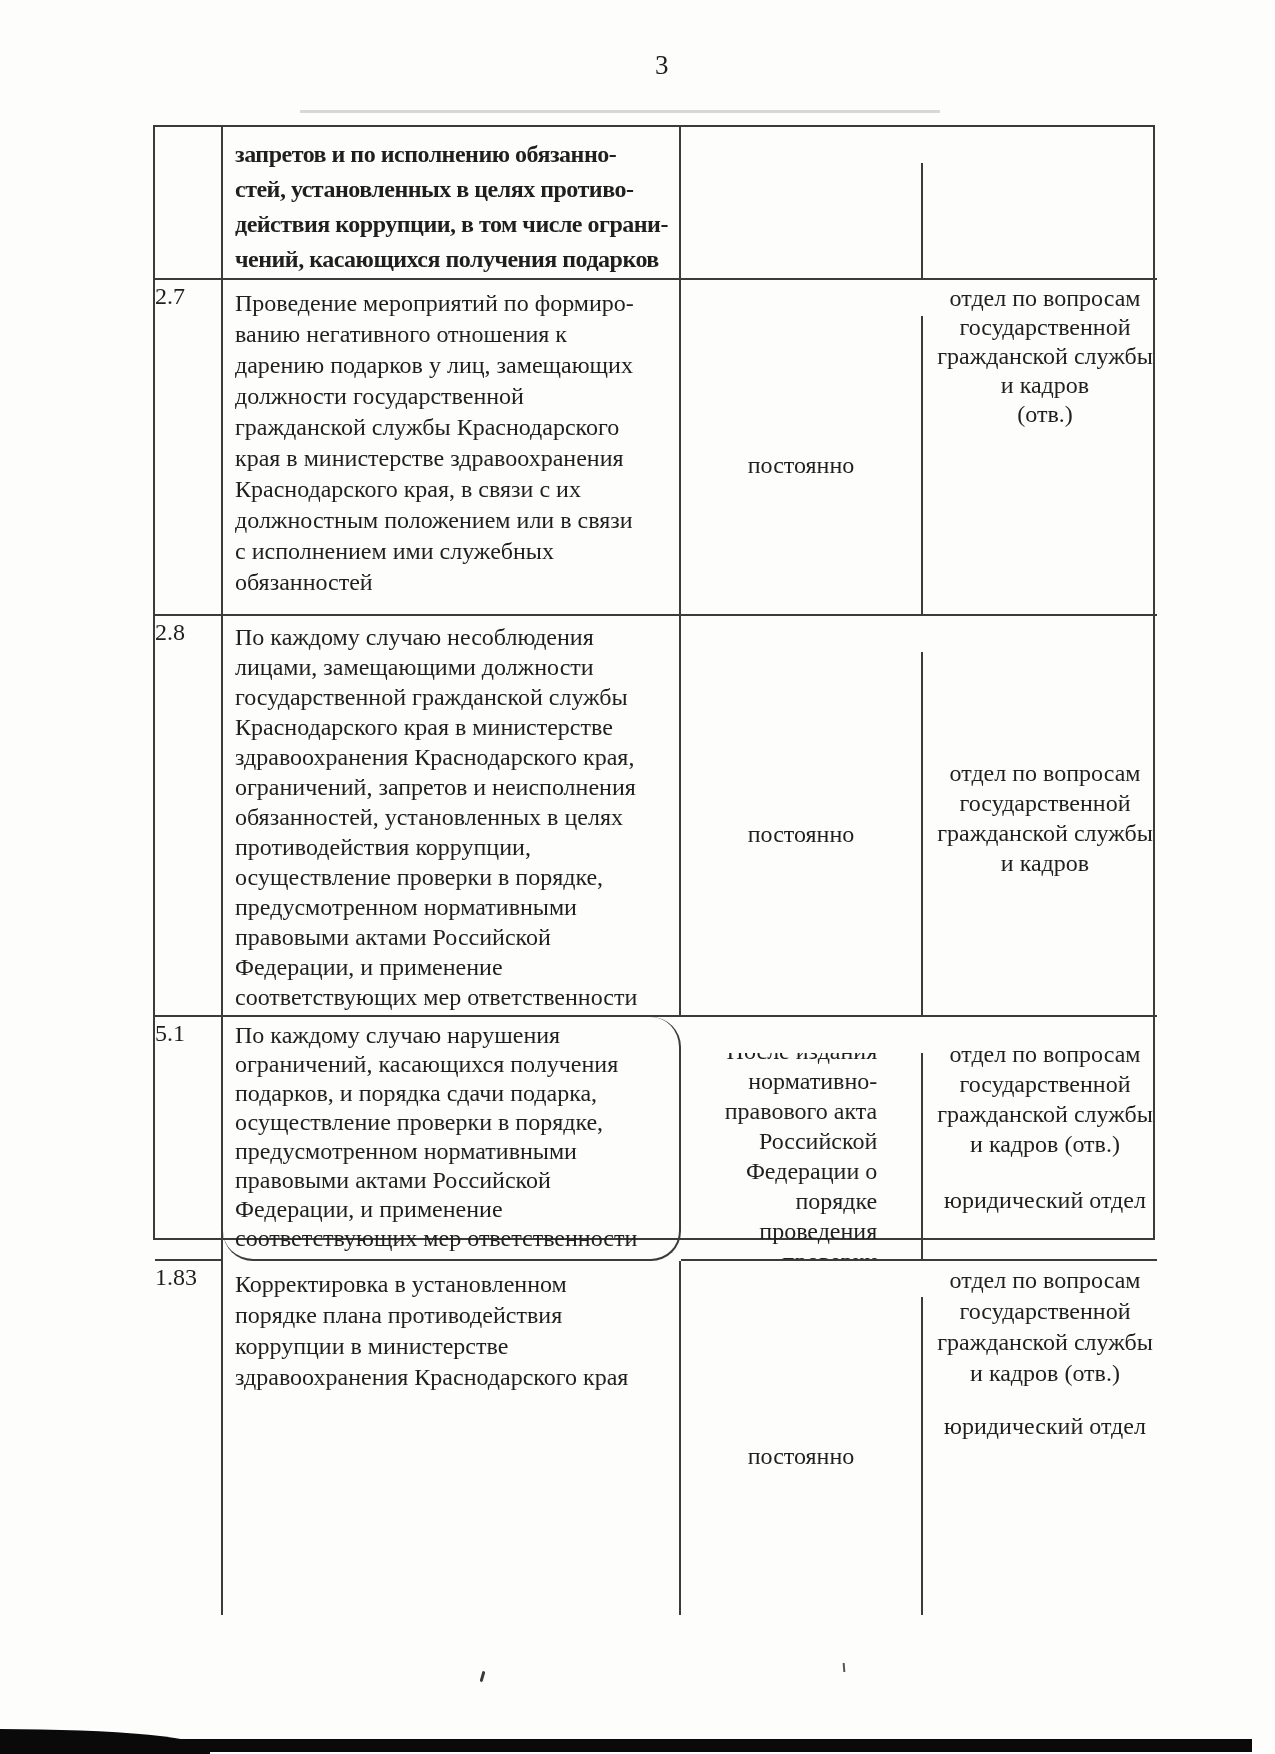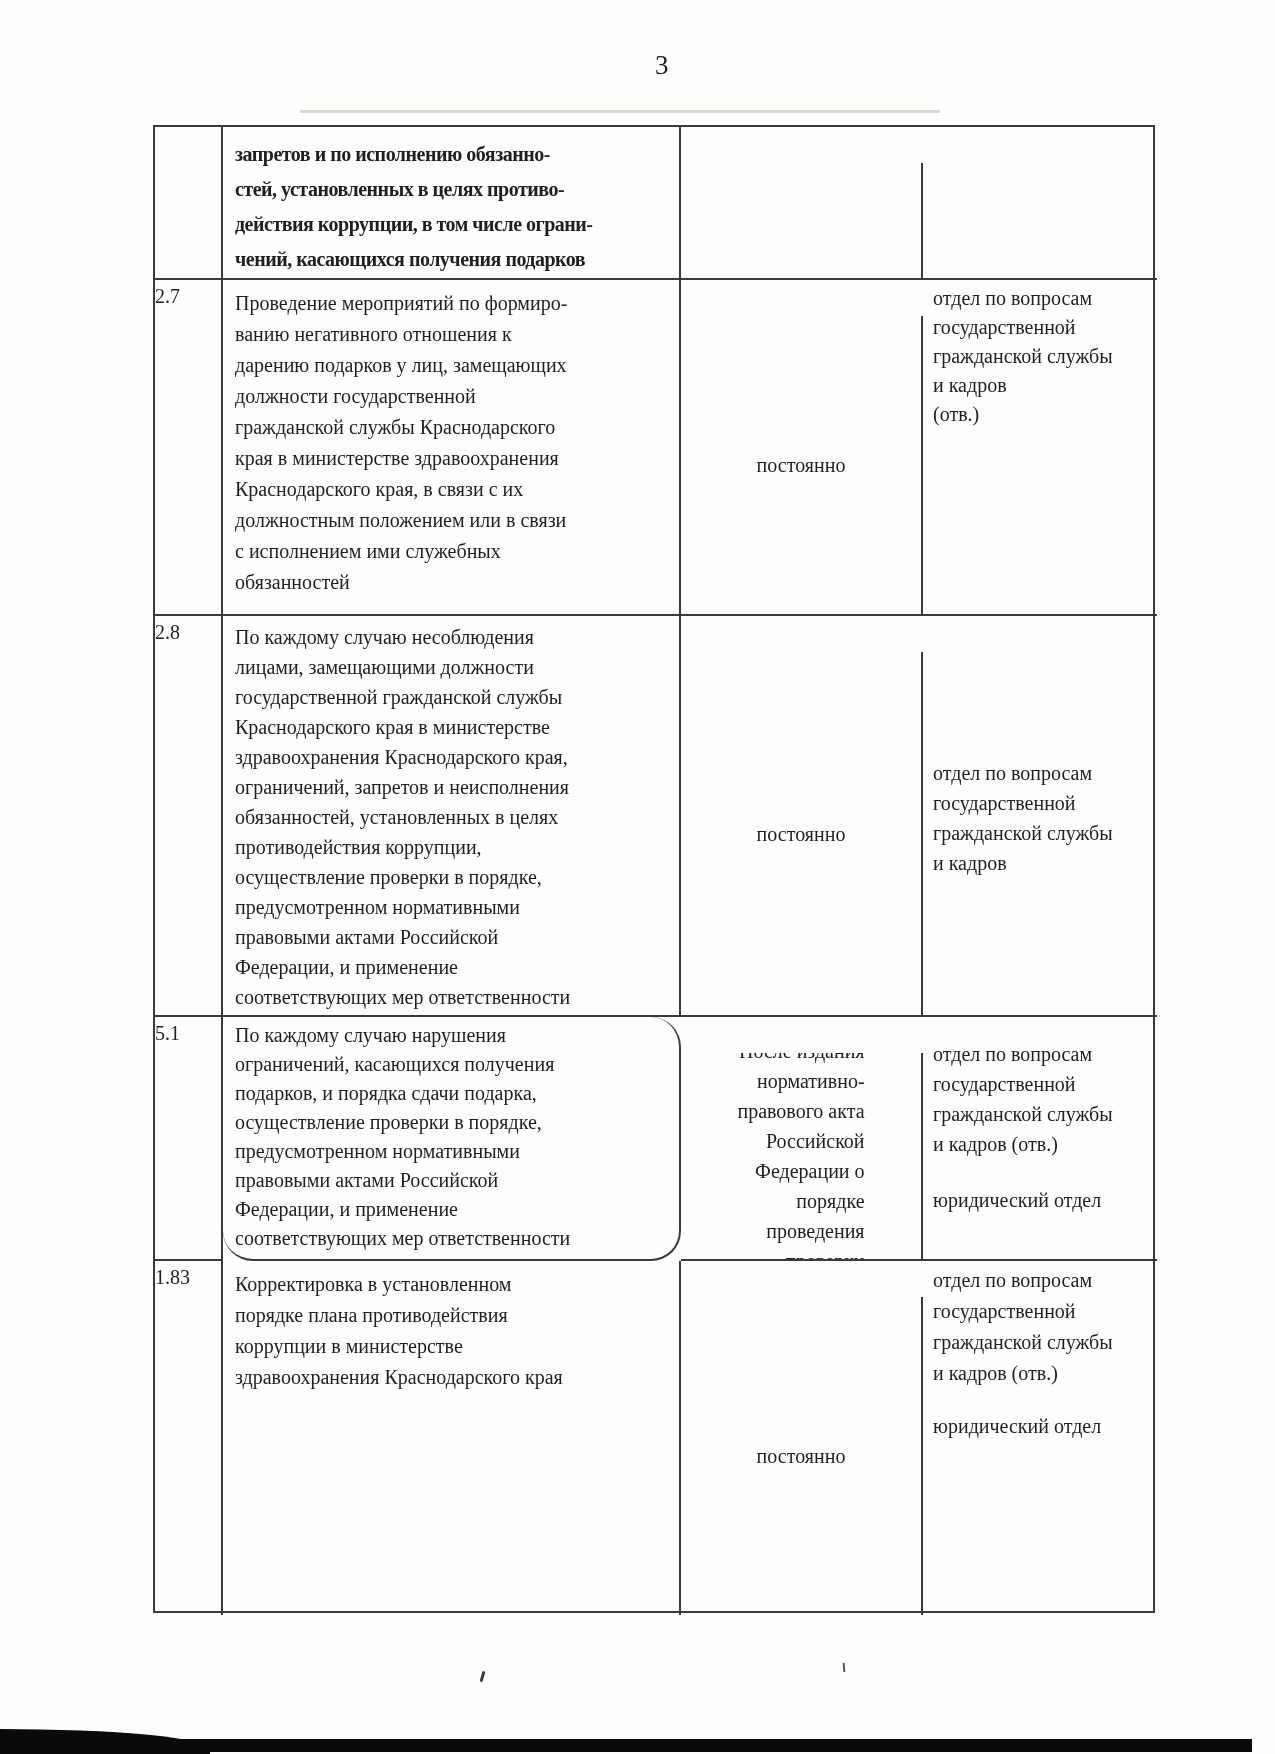--- a/index.html
+++ b/index.html
@@ -14,32 +14,32 @@
   .smudge{
     position:absolute;left:300px;top:110px;width:640px;height:3px;
     background:#c7c7c3;opacity:.7;
   }
   .ptable{
     position:absolute;left:153px;top:125px;
     display:grid;
     grid-template-columns:68px 458px 242px 234px;
     grid-template-rows:153px 336px 401px 244px 354px;
     border:2px solid #3b3b3b;
-    width:1002px;height:1488px;
+    width:1002px;height:1115px;
     box-sizing:border-box;
-    font-size:20px;
+    font-size:24px;
   }
   .trow{display:contents;}
   .cell{
     border-right:2px solid #3b3b3b;
     border-bottom:2px solid #3b3b3b;
     box-sizing:border-box;
     overflow:hidden;
   }
-  .trow .cell:nth-child(4){border-right:none;}
+  .trow .cell:nth-child(4){border-right:none;text-align:center;}
   .trow.last .cell{border-bottom:none;}
   .cnum{
     text-align:left;padding-top:1px;line-height:30px;
   }
   .cact{
     white-space:pre-line;padding:8px 2px 0 12px;line-height:31px;
   }
   .trow.r0 .cact{font-weight:bold;letter-spacing:-0.5px;line-height:35px;padding-top:10px;}
   .trow.r28 .cact{line-height:30px;padding-top:6px;}
   .trow.r29 .cact{line-height:29px;padding-top:4px;border-radius:30px;}

